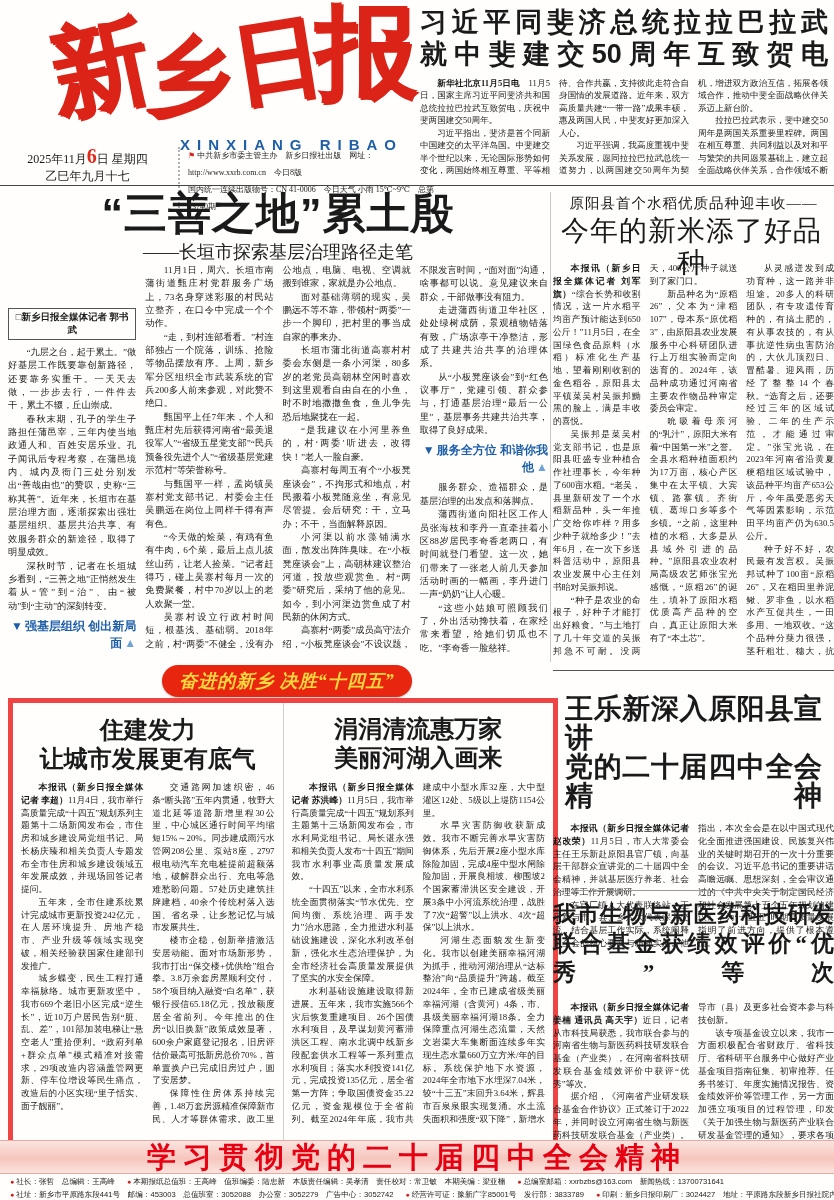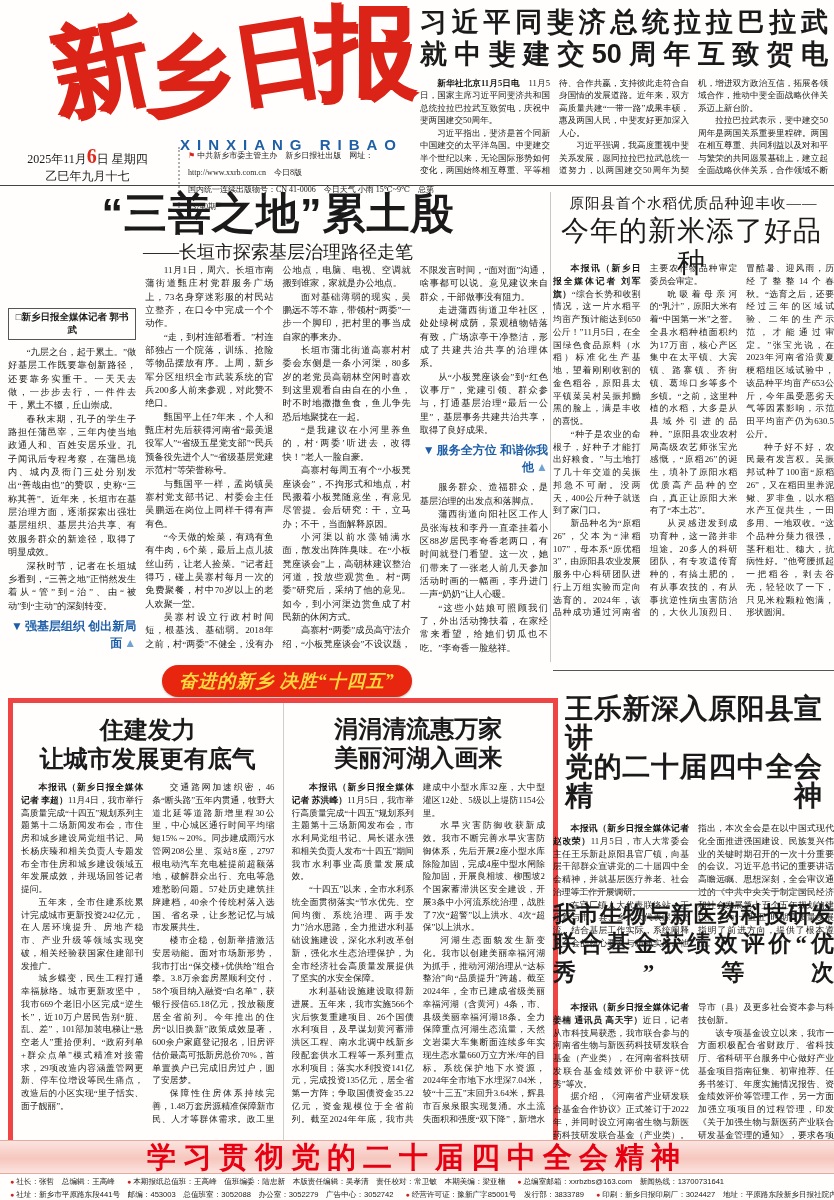--- a/index.html
+++ b/index.html
@@ -144,20 +144,21 @@
     </div>
 
   <div class="vrule"></div>
 
   <div class="ricehead">
     <div class="kicker">原阳县首个水稻优质品种迎丰收——</div>
     <h2>今年的新米添了好品种</h2>
   </div>
   <div class="ricebody article-body" style="font-size:8.8px">
       <p><b>本报讯（新乡日报全媒体记者 刘军旗）</b>“综合长势和收割情况，这一片水稻平均亩产预计能达到650公斤！”11月5日，在全国绿色食品原料（水稻）标准化生产基地，望着刚刚收割的金色稻谷，原阳县太平镇菜吴村吴振邦黝黑的脸上，满是丰收的喜悦。</p>
+      <p>吴振邦是菜吴村党支部书记，也是原阳县旺盛专业种植合作社理事长，今年种了600亩水稻。“老吴，县里新研发了一个水稻新品种，头一年推广交给你咋样？用多少种子就给多少！”去年6月，在一次下乡送科普活动中，原阳县农业发展中心主任刘书眙对吴振邦说。</p>
       <p>“种子是农业的命根子，好种子才能打出好粮食。”与土地打了几十年交道的吴振邦急不可耐。没两天，400公斤种子就送到了家门口。</p>
       <p>新品种名为“原稻26”，父本为“津稻107”，母本系“原优稻3”，由原阳县农业发展服务中心科研团队进行上万组实验而定向选育的。2024年，该品种成功通过河南省主要农作物品种审定委员会审定。</p>
       <p>吮吸着母亲河的“乳汁”，原阳大米有着“中国第一米”之誉。全县水稻种植面积约为17万亩，核心产区集中在太平镇、大宾镇、路寨镇、齐街镇、葛埠口乡等多个乡镇。“之前，这里种植的水稻，大多是从县域外引进的品种。”原阳县农业农村局高级农艺师张宝光感慨，“原稻26”的诞生，填补了原阳水稻优质高产品种的空白，真正让原阳大米有了“本土芯”。</p>
       <p>从灵感迸发到成功育种，这一路并非坦途。20多人的科研团队，有专攻遗传育种的，有搞土肥的，有从事农技的，有从事抗逆性病虫害防治的，大伙儿顶烈日、冒酷暑、迎风雨，历经了整整14个春秋。“选育之后，还要经过三年的区域试验、二年的生产示范，才能通过审定。”张宝光说，在2023年河南省沿黄夏粳稻组区域试验中，该品种平均亩产653公斤，今年虽受恶劣天气等因素影响，示范田平均亩产仍为630.5公斤。</p>
       <p>种子好不好，农民最有发言权。吴振邦试种了100亩“原稻26”，又在稻田里养泥鳅、罗非鱼，以水稻水产互促共生，一田多用、一地双收。“这个品种分蘖力很强，茎秆粗壮、穗大，抗病性好。”他弯腰抓起一把稻谷，剥去谷壳，轻轻吹了一下，只见米粒颗粒饱满，形状圆润。</p>
     </div>
 
   <div class="banner1">奋进的新乡 决胜“十四五”</div>
 
   <div class="bluebox">

